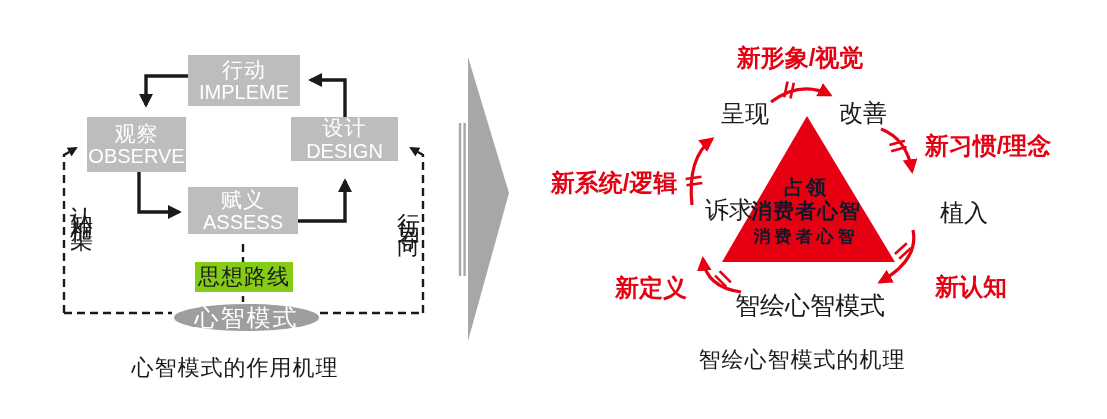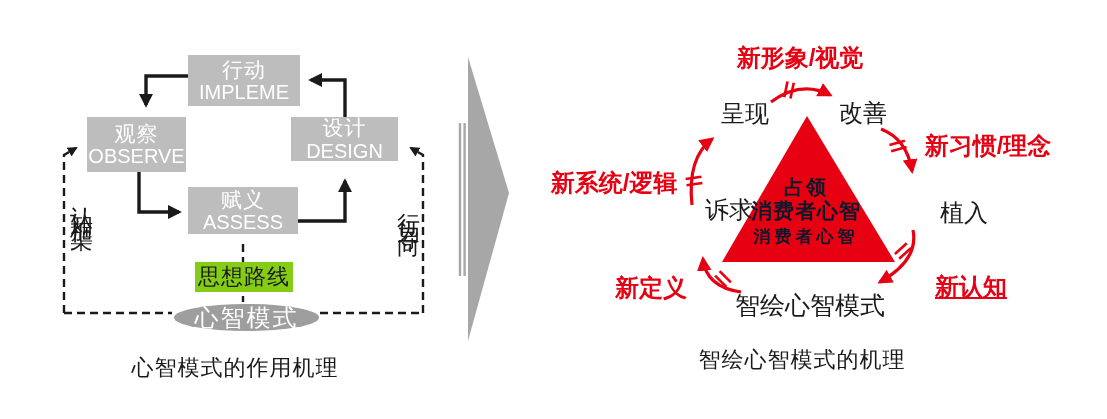--- a/index.html
+++ b/index.html
@@ -128,21 +128,21 @@
   <div class="txt caption" style="left:235px;top:368px;">心智模式的作用机理</div>
 
   <div class="txt node" style="left:745px;top:114px;">呈现</div>
   <div class="txt node" style="left:863px;top:113px;">改善</div>
   <div class="txt node" style="left:916px;top:213px;margin-left:48px;">植入</div>
   <div class="txt node" style="left:695px;top:210px;margin-left:34px;">诉求</div>
   <div class="txt big-node" style="left:810px;top:305px;">智绘心智模式</div>
 
   <div class="txt redlbl" style="left:800px;top:58px;">新形象/视觉</div>
   <div class="txt redlbl" style="left:988px;top:146px;">新习惯/理念</div>
-  <div class="txt redlbl" style="left:971px;top:287px;text-decoration:underline;">新认知</div>
+  <div class="txt redlbl" style="left:971px;top:287px;">新认知</div>
   <div class="txt redlbl" style="left:651px;top:288px;">新定义</div>
   <div class="txt redlbl" style="left:614px;top:183px;">新系统/逻辑</div>
 
   <div class="txt tri-line t1" style="left:806px;top:187px;">占领</div>
   <div class="txt tri-line t2" style="left:806px;top:211px;">消费者心智</div>
   <div class="txt tri-line t3" style="left:806px;top:236px;">消费者心智</div>
 
   <div class="txt caption" style="left:802px;top:360px;">智绘心智模式的机理</div>
 
 </div>

